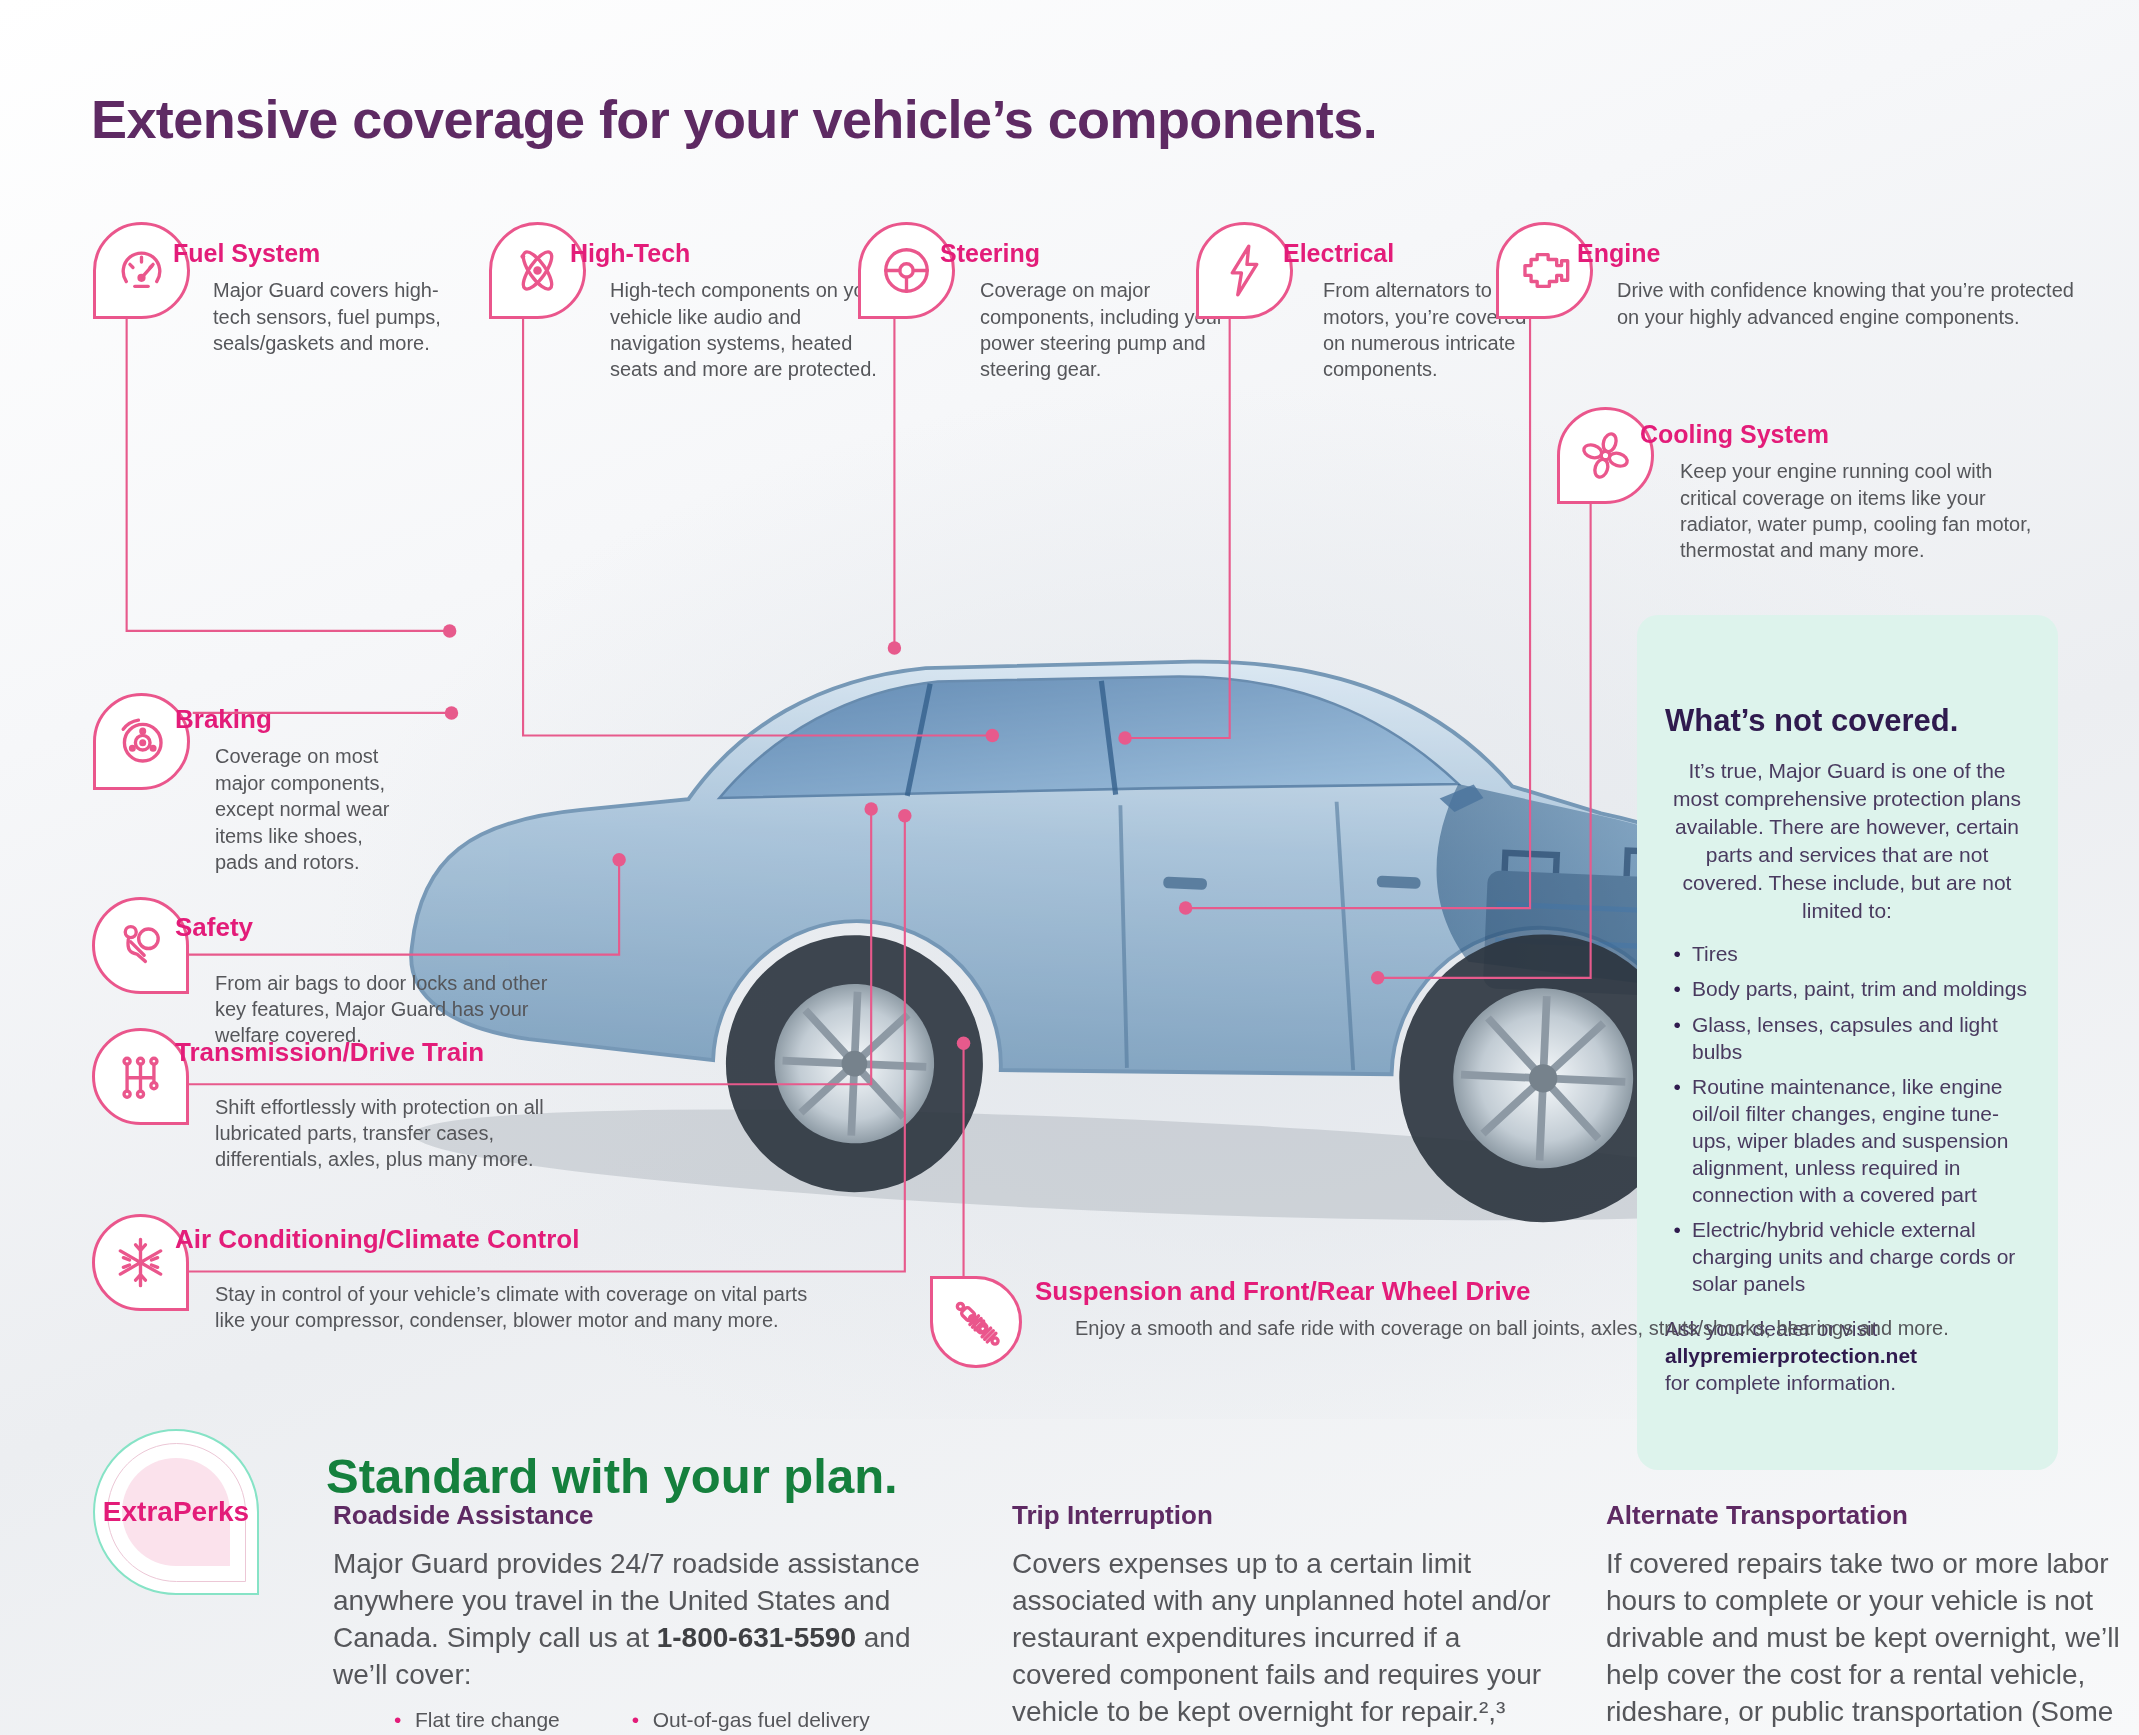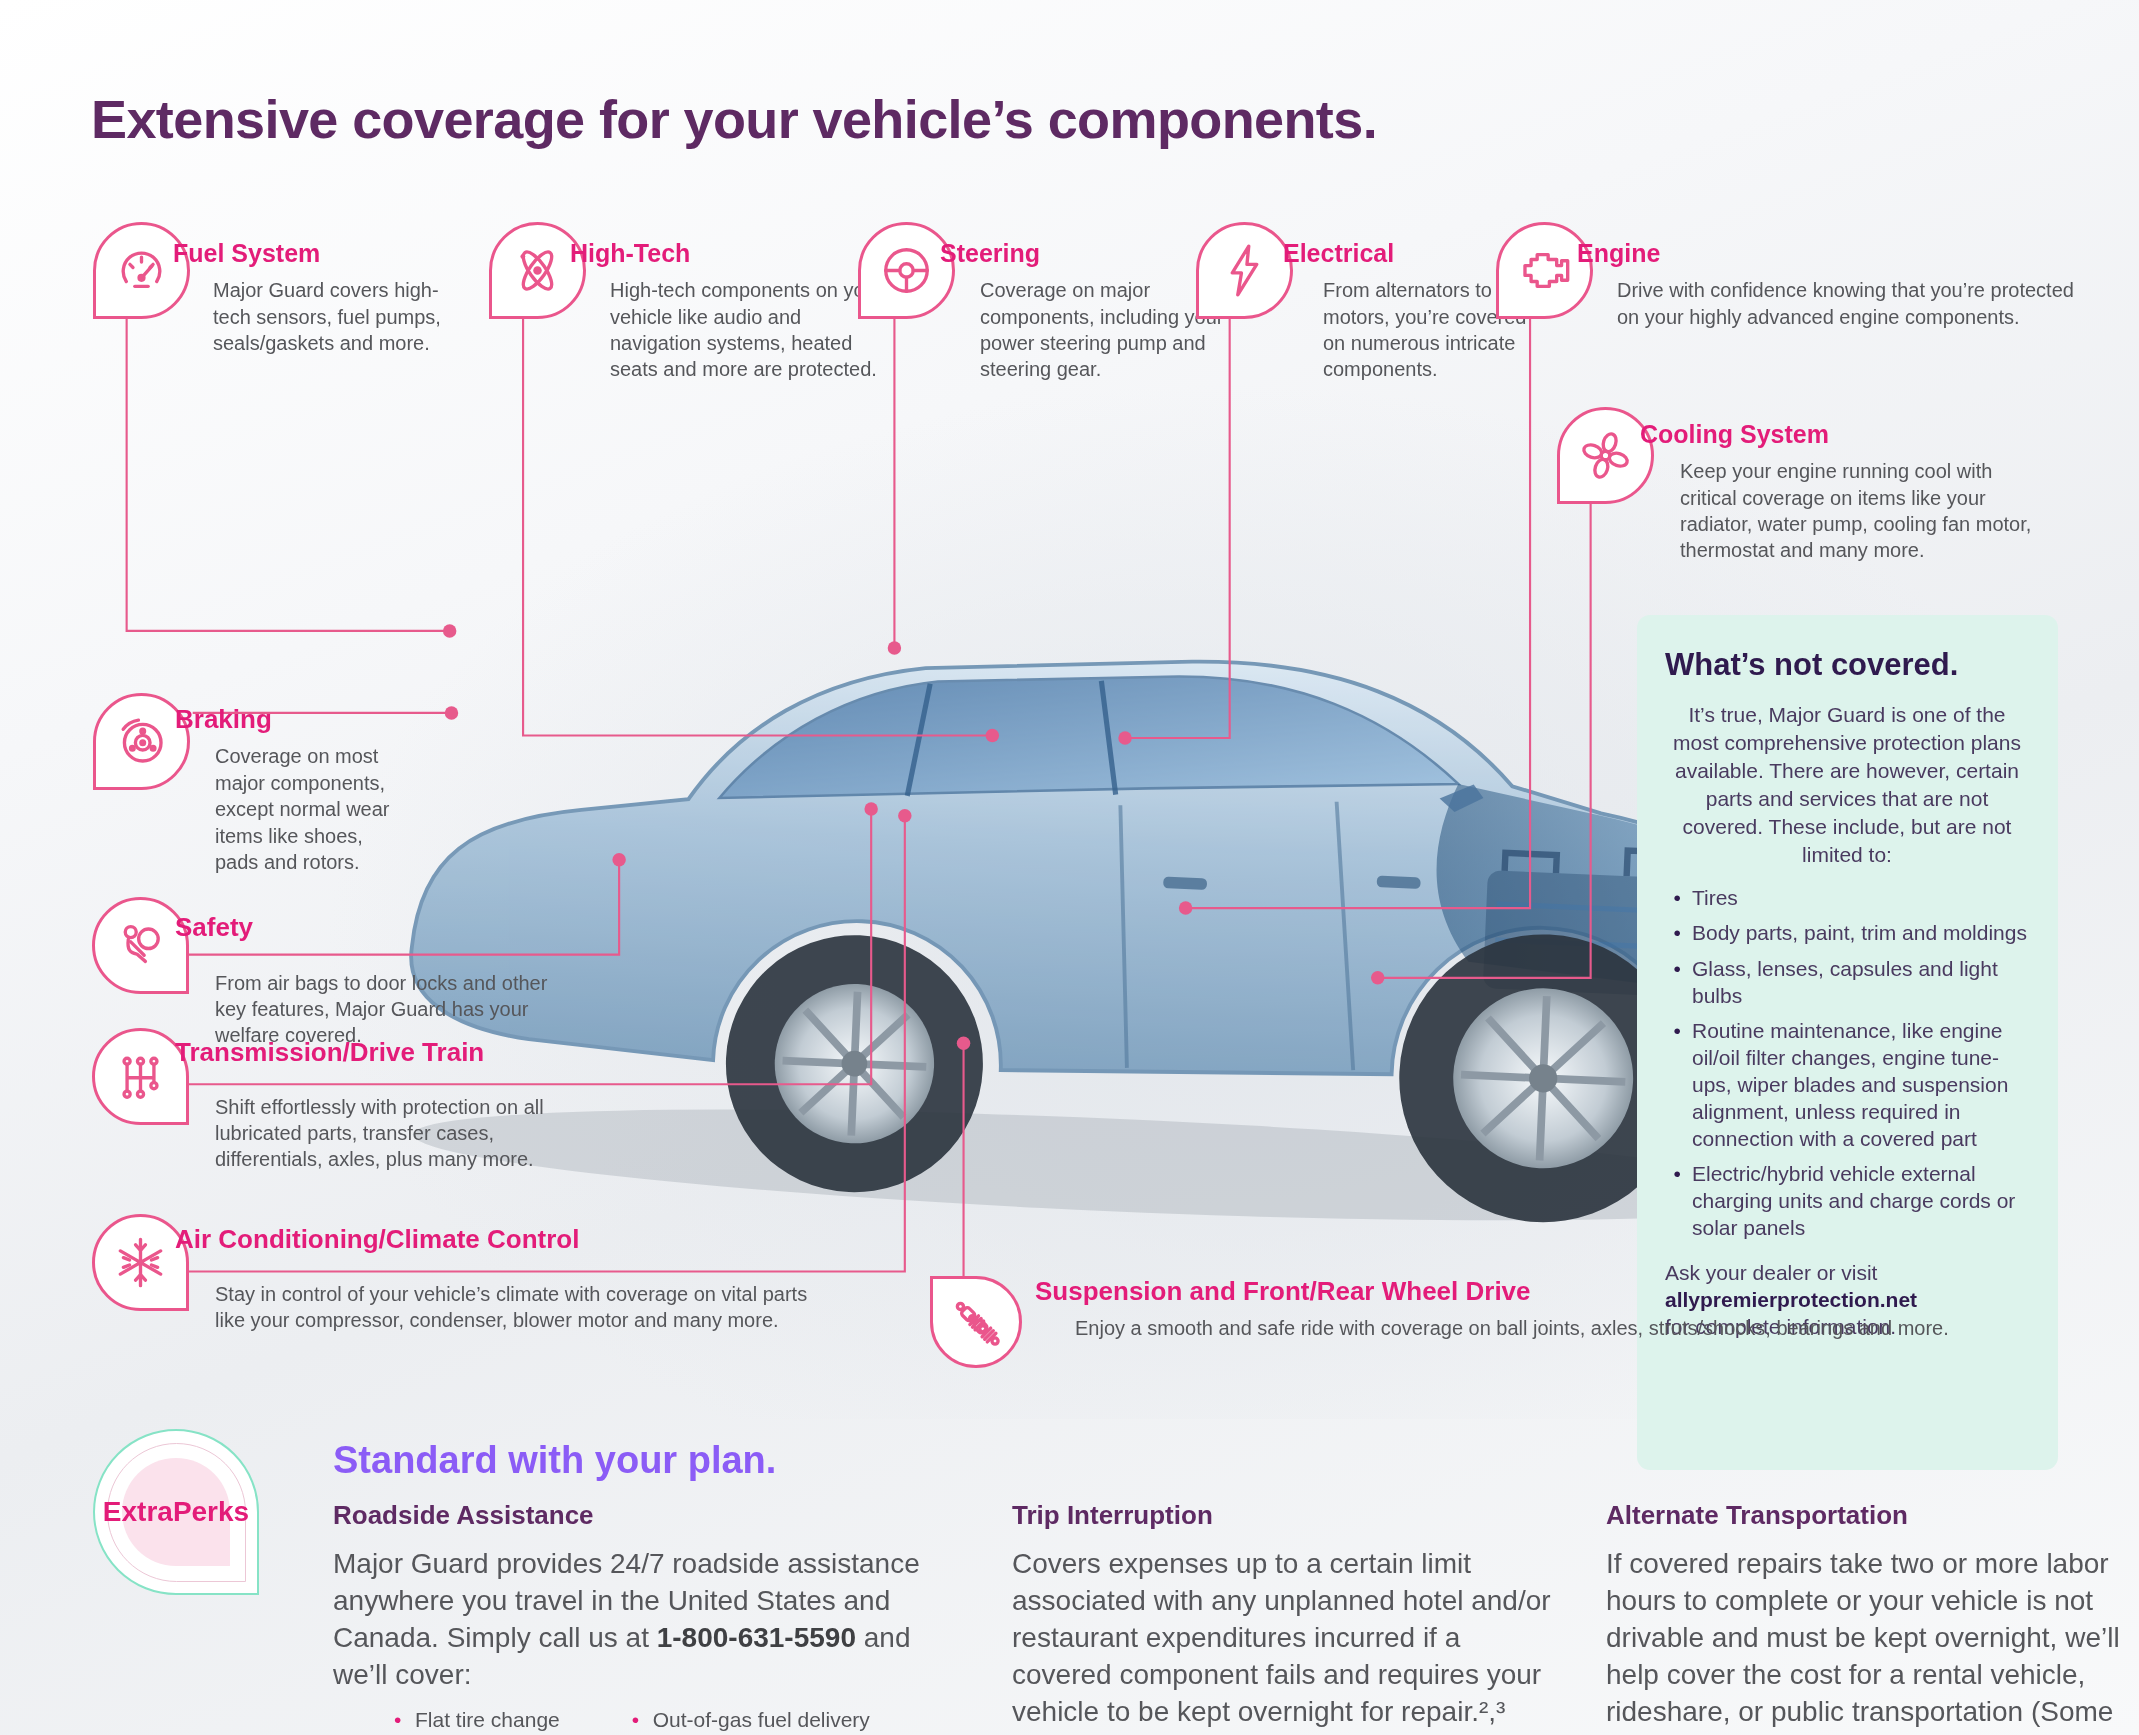--- a/index.html
+++ b/index.html
@@ -29,36 +29,36 @@
   .pod svg{width:61px;height:61px;stroke:#ea568c;fill:none;stroke-width:5.5;stroke-linecap:round;stroke-linejoin:round;}
   .pod-bl{border-bottom-left-radius:0;}
   .pod-br{border-bottom-right-radius:0;}
   .pod-tl{border-top-left-radius:0;}
   .c-title{font-size:25px;font-weight:700;color:#e31c79;line-height:1.1;}
   .c-title.big{font-size:26px;}
   .c-body{font-size:20px;color:#55565a;line-height:1.32;margin-top:9.8px;margin-left:40px;}
   .txt{position:absolute;z-index:4;}
   .nc-panel{
     position:absolute;left:1637px;top:615px;width:421px;height:855px;
-    background:#ddf3ec;border-radius:13px;box-sizing:border-box;
-    padding:32px 29px 0 28px;z-index:3;
+    background:#ddf3ec;border-radius:21px;box-sizing:border-box;
+    padding:88px 29px 0 28px;z-index:3;
   }
   .nc-title{font-size:31px;font-weight:700;color:#2f1a4e;}
   .nc-intro{font-size:21px;color:#493a5f;line-height:1.33;margin-top:18.4px;text-align:center;}
   .nc-list{list-style:none;margin:16px 0 0 0;padding:0 0 0 8.6px;}
   .nc-list li{
     position:relative;font-size:21px;color:#493a5f;line-height:1.28;
     padding-left:18.4px;margin-bottom:8.6px;
   }
   .nc-list li::before{content:"•";position:absolute;left:0;top:0;color:#2f1a4e;}
   .nc-footer{font-size:21px;color:#493a5f;line-height:1.3;margin-top:17px;}
   .nc-footer .lnk{font-weight:700;color:#2f1a4e;}
   .std-title{
-    position:absolute;left:333px;top:1407px;
-    font-size:38px;font-weight:700;color:#8b5cf6;z-index:4;
+    position:absolute;left:326px;top:1407px;
+    font-size:49px;font-weight:700;color:#15803d;z-index:4;
   }
   .col{position:absolute;top:1500px;z-index:4;}
   .col h4{margin:0;font-size:26px;font-weight:700;color:#5e2a63;}
   .col .cb{font-size:28px;color:#55565a;line-height:1.33;margin-top:13.5px;}
   .col .cb b{color:#3f4043;}
   .rb-cols{display:flex;margin-top:11px;}
   .rb{list-style:none;margin:0;padding:0 0 0 61px;}
   .rb.second{padding-left:72px;}
   .rb li{position:relative;font-size:21px;color:#55565a;line-height:1.5;padding-left:21px;}
   .rb li::before{content:"•";position:absolute;left:0;top:0;color:#e31c79;}

